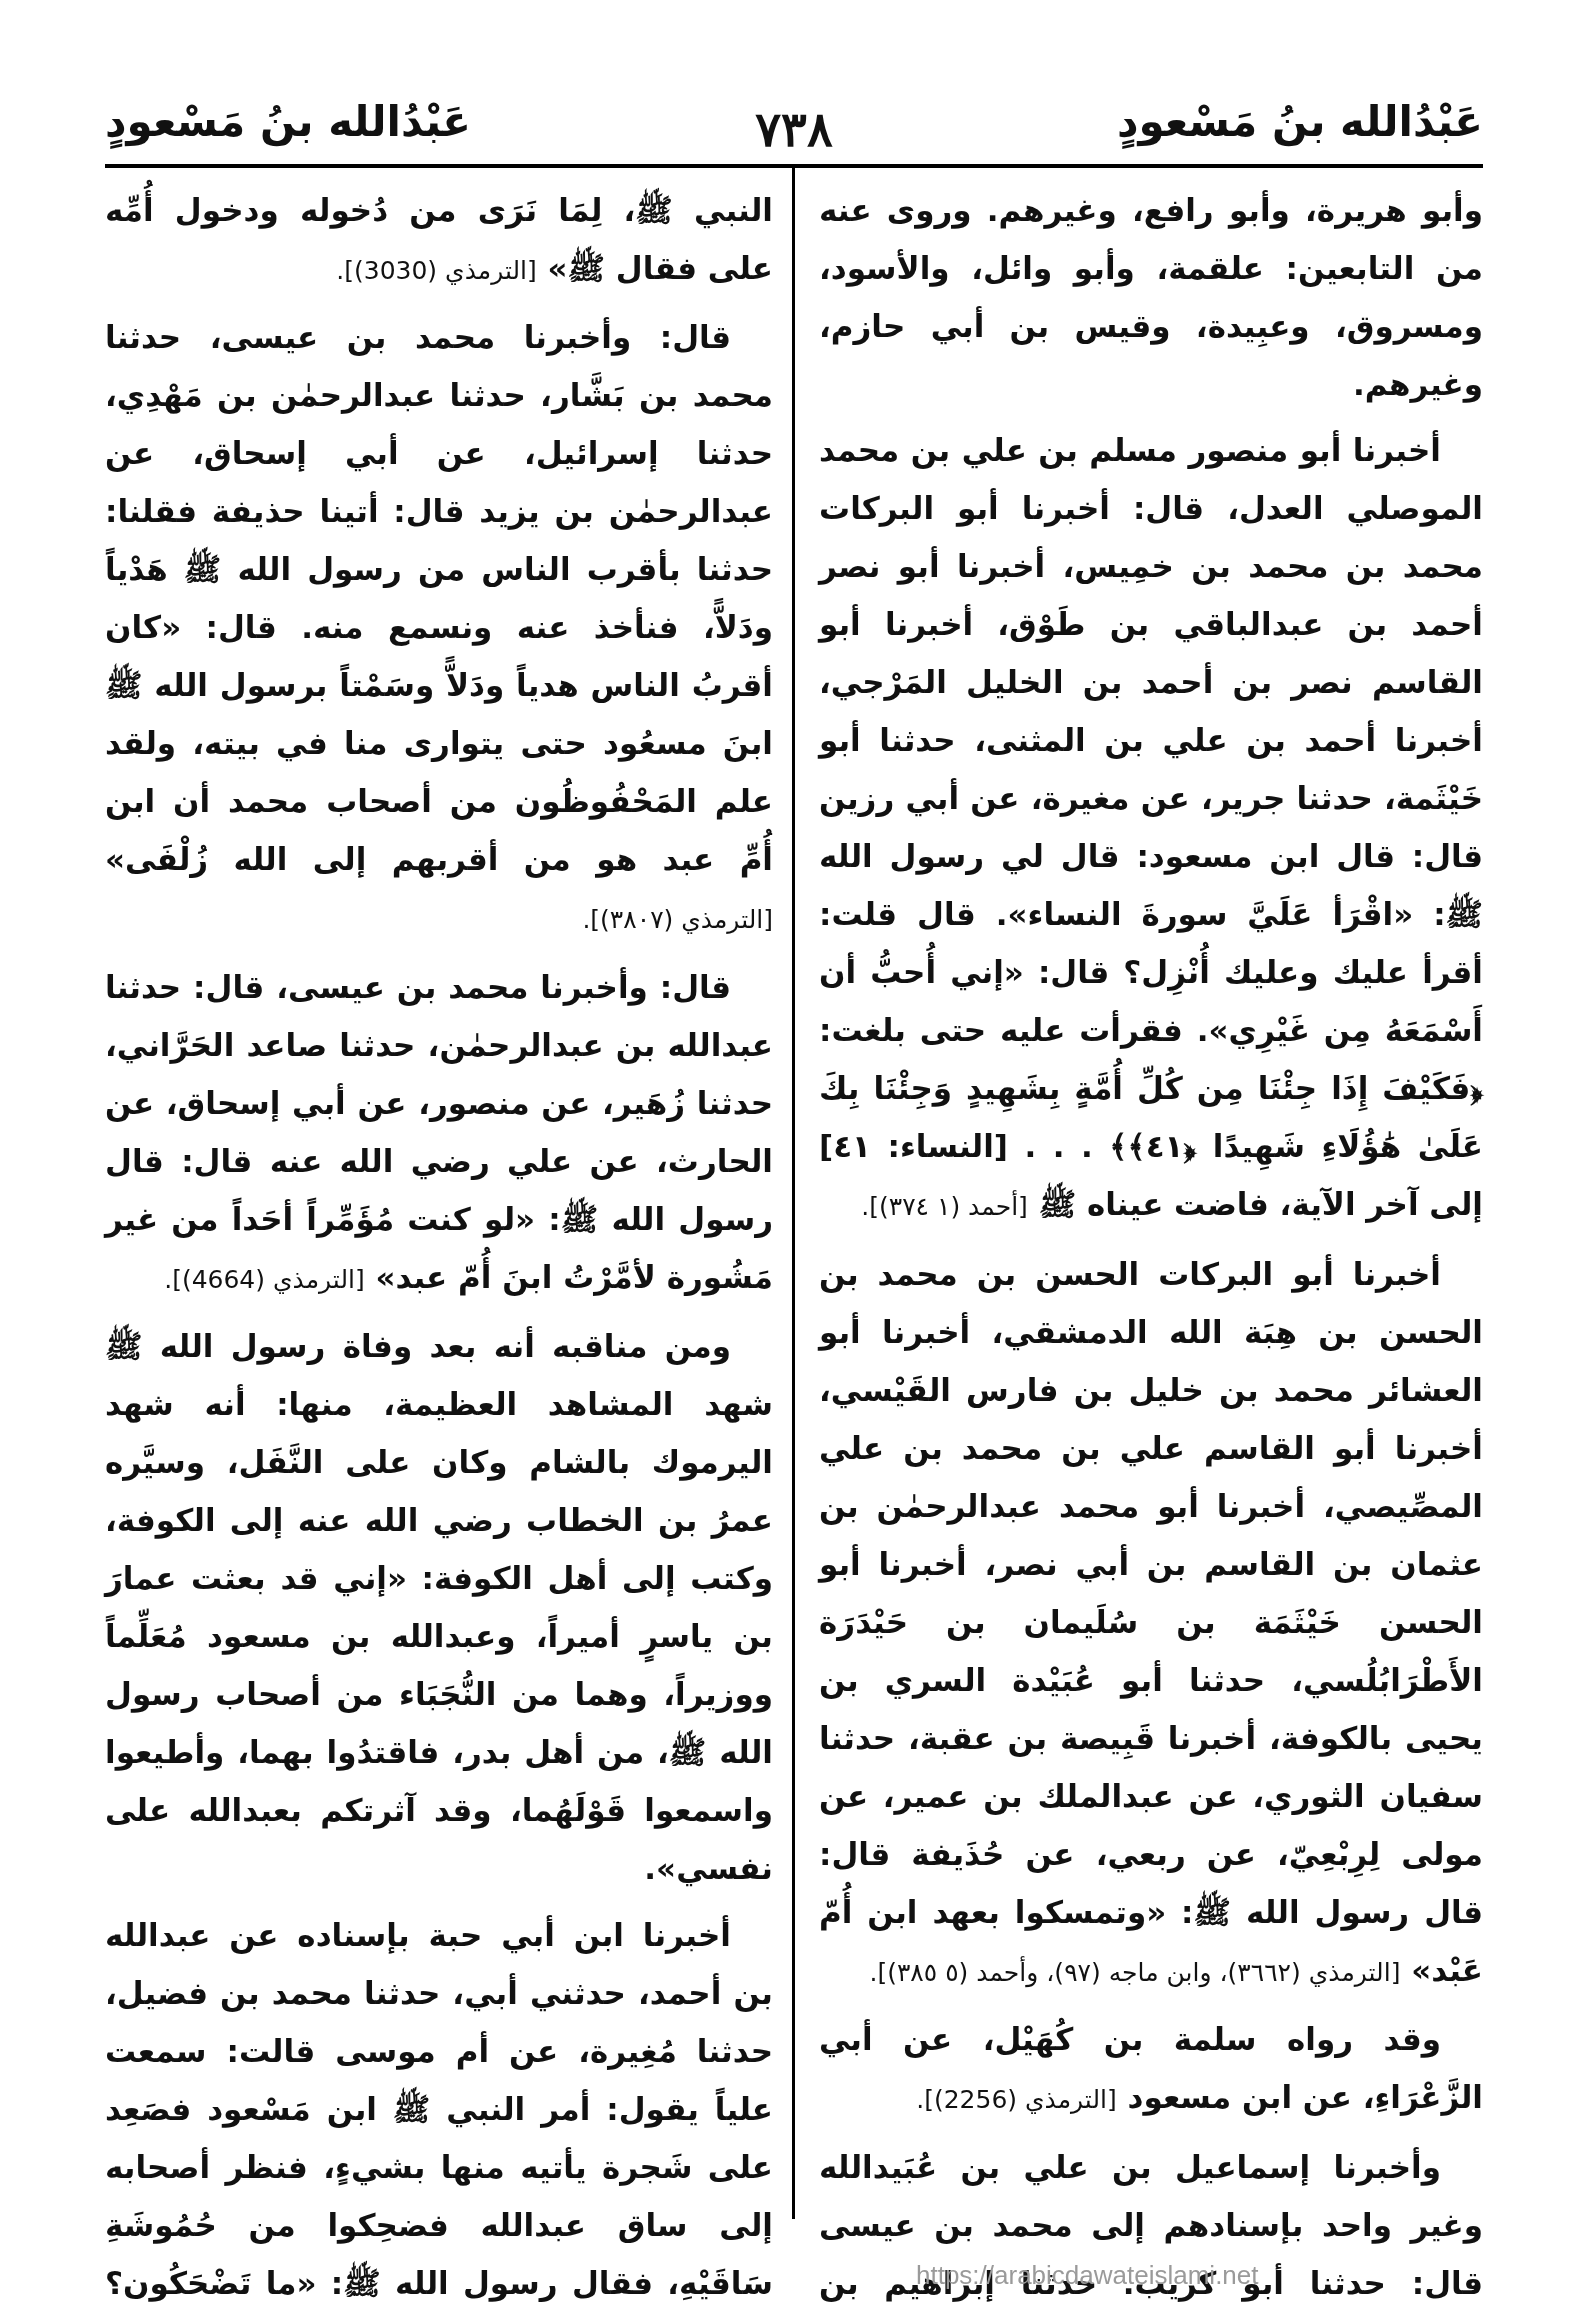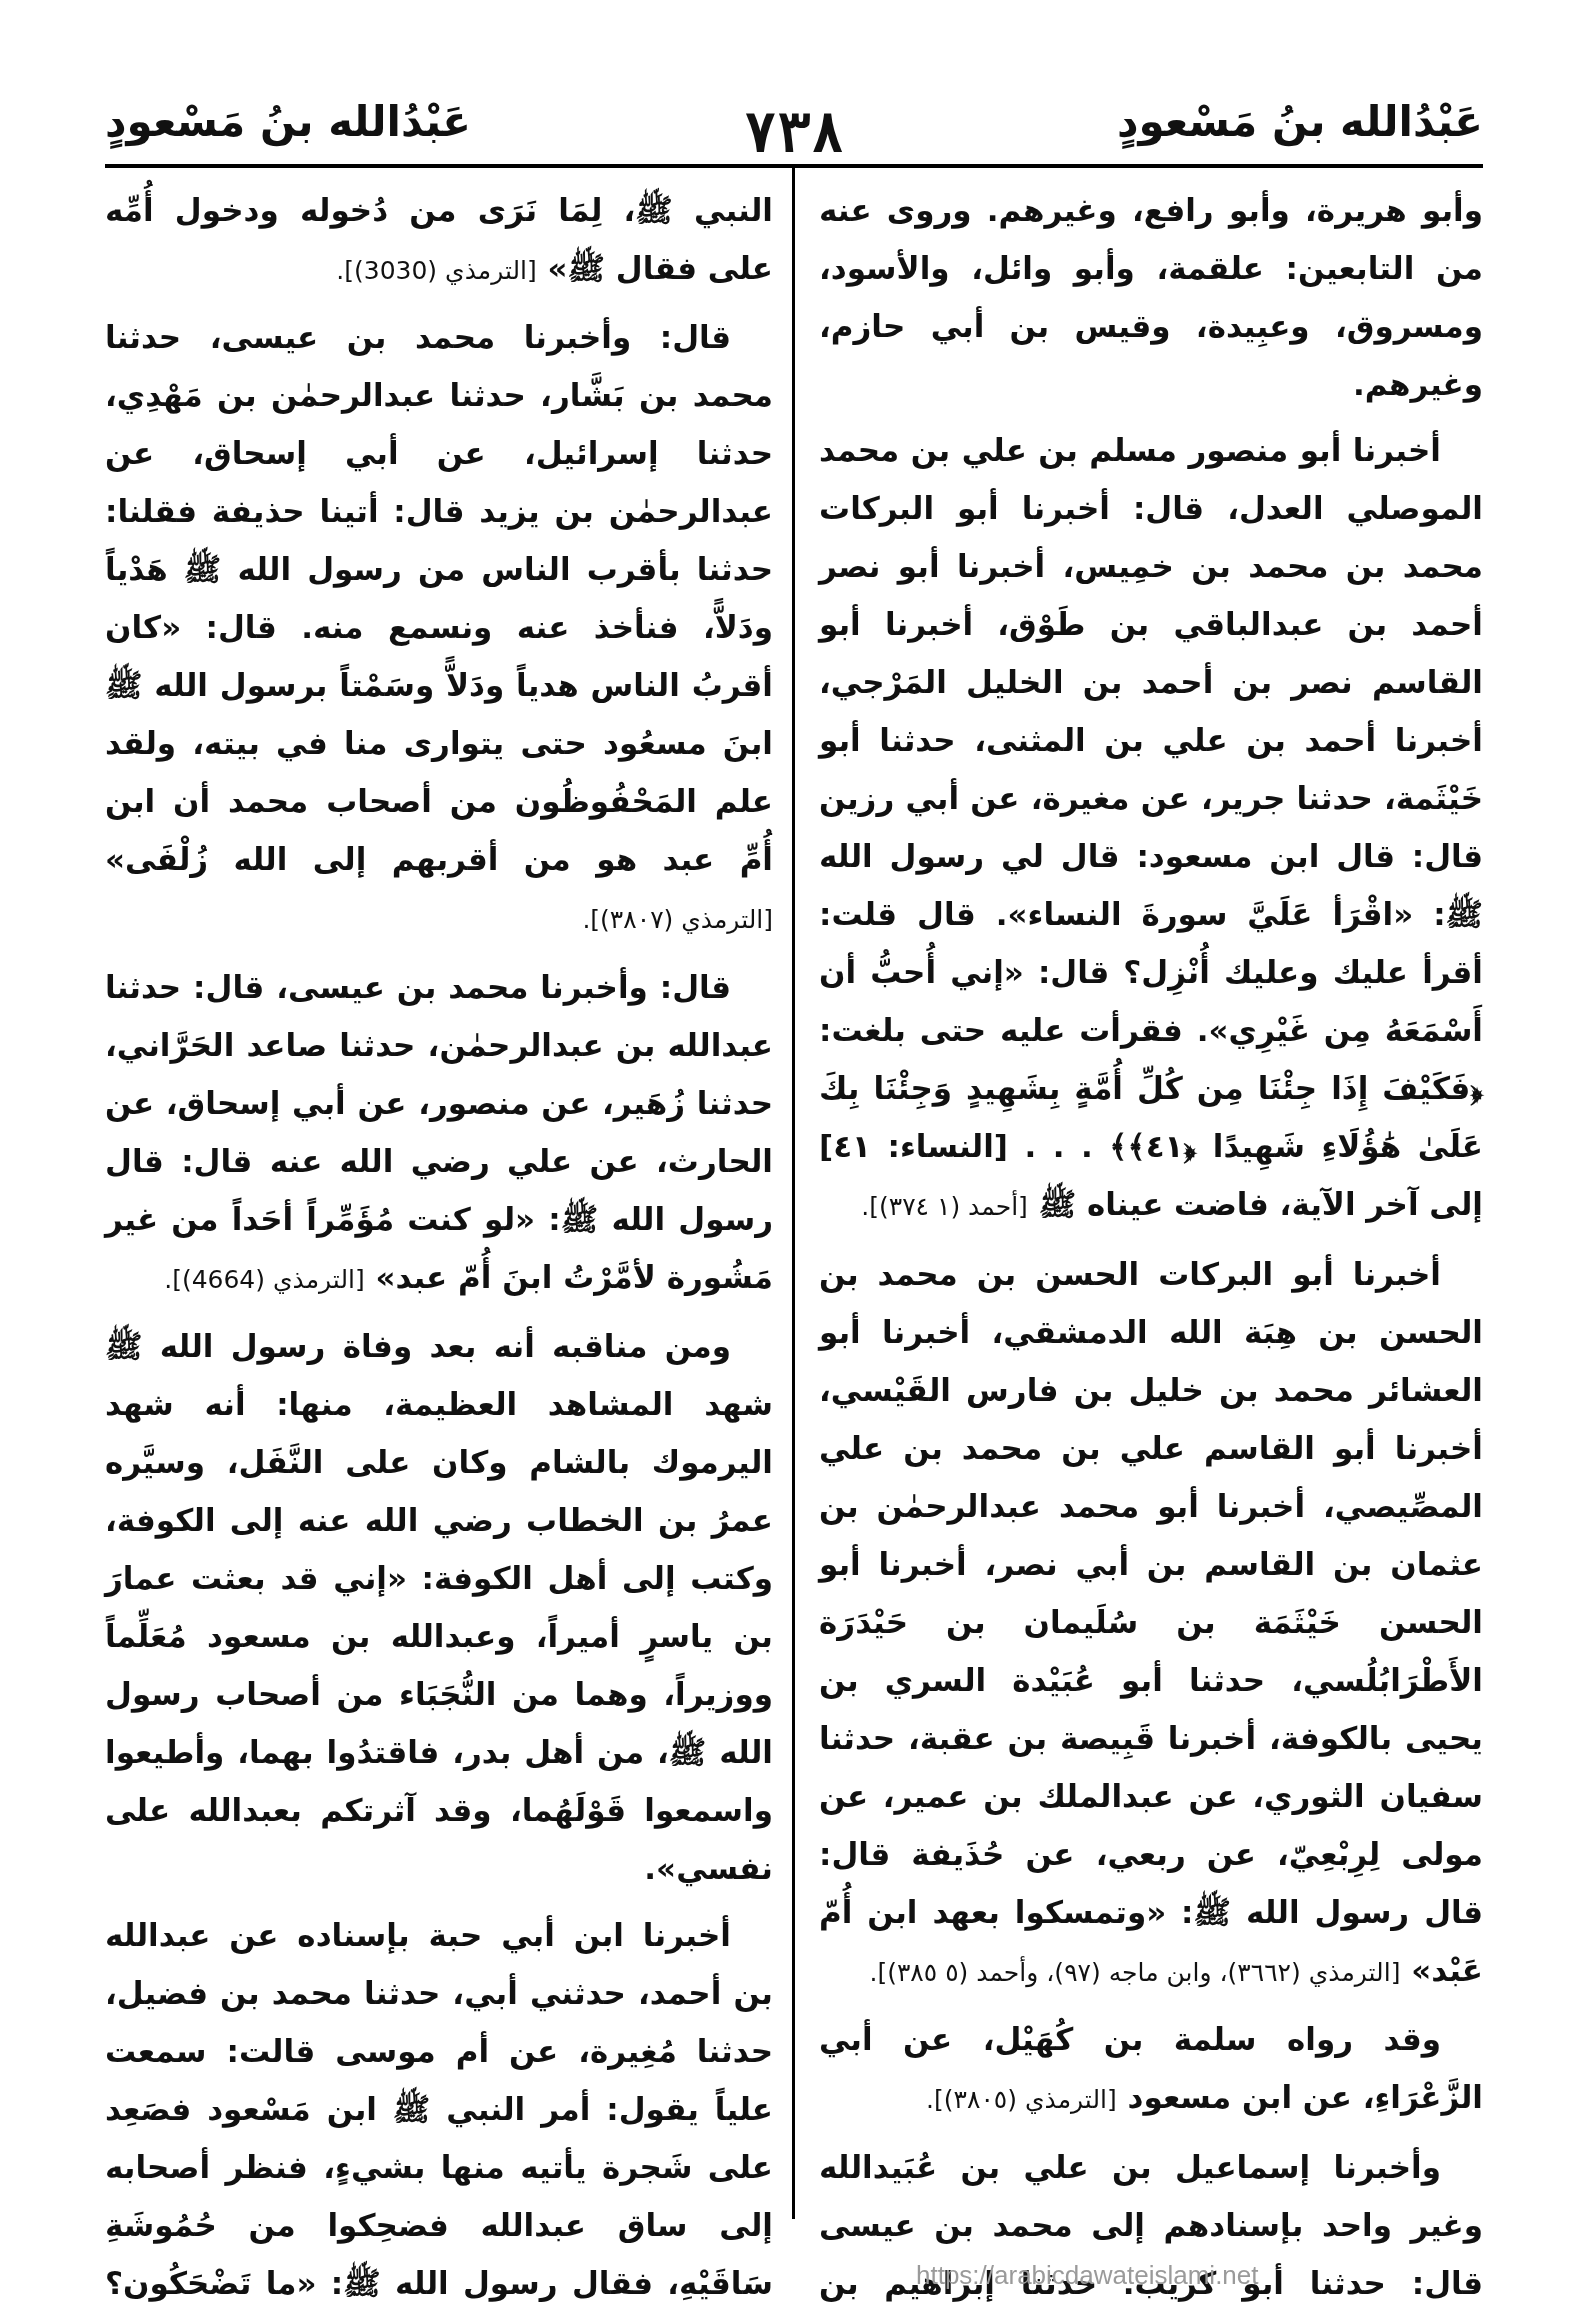--- a/index.html
+++ b/index.html
@@ -2,21 +2,21 @@
 <html style="font-size:13.4px"><head>
 <meta charset="utf-8">
 <style>
   html, body { margin: 0; padding: 0; background: #ffffff; }
   body { width: 1576px; height: 2319px; position: relative; overflow: hidden; color: #111; }
   .page { position: absolute; left: 0; top: 0; width: 1576px; height: 2319px; background: #fff; }
   .header { position: absolute; left: 105px; top: 92px; width: 1378px; height: 67px; direction: rtl; }
   .header .running-title { position: absolute; top: 0; font-family: "DejaVu Sans", sans-serif; font-weight: bold; font-size: 42px; line-height: 59px; white-space: nowrap; }
   .header .rt-right { right: 0; }
   .header .rt-left { left: 0; }
-  .header .page-number { position: absolute; left: 50%; transform: translateX(-50%); top: 16px; font-family: Liberation Mono, monospace; font-weight: bold; font-size: 56px; line-height: 59px; }
+  .header .page-number { position: absolute; left: 50%; transform: translateX(-50%); top: 8px; font-family: Liberation Serif, serif; font-weight: bold; font-size: 48px; line-height: 59px; }
   .header-rule { position: absolute; left: 105px; top: 164px; width: 1378px; height: 4.2px; background: #000; }
   .col-divider { position: absolute; left: 792px; top: 165px; width: 3.4px; height: 2054px; background: #000; }
   .column { position: absolute; top: 181px; direction: rtl; text-align: justify; text-align-last: right;
             font-family: "DejaVu Sans", sans-serif; font-weight: bold; font-size: 31px; line-height: 58px; }
   .col-right { left: 819px; width: 664px; }
   .col-left { left: 105px; width: 668px; }
   .para { margin: 0 0 8.4px 0; text-indent: 42px; }
   .para.noindent { text-indent: 0; }
   .cite { font-size: 25px; font-weight: normal; }
   .watermark { position: absolute; left: 916px; top: 2260px; font-family: "Liberation Sans", sans-serif; font-size: 26px; color: #9a9a9a; direction: ltr; }
@@ -31,21 +31,21 @@
     <div class="page-number">٧٣٨</div>
     <div class="running-title rt-left">عَبْدُالله بنُ مَسْعودٍ</div>
   </div>
   <div class="header-rule"></div>
   <div class="col-divider"></div>
 
   <div class="column col-right">
     <p class="para noindent"><span>وأبو هريرة، وأبو رافع، وغيرهم. وروى عنه من التابعين: علقمة، وأبو وائل، والأسود، ومسروق، وعبِيدة، وقيس بن أبي حازم، وغيرهم.</span></p>
     <p class="para"><span>أخبرنا أبو منصور مسلم بن علي بن محمد الموصلي العدل، قال: أخبرنا أبو البركات محمد بن محمد بن خمِيس، أخبرنا أبو نصر أحمد بن عبدالباقي بن طَوْق، أخبرنا أبو القاسم نصر بن أحمد بن الخليل المَرْجي، أخبرنا أحمد بن علي بن المثنى، حدثنا أبو خَيْثَمة، حدثنا جرير، عن مغيرة، عن أبي رزين قال: قال ابن مسعود: قال لي رسول الله ﷺ: «اقْرَأ عَلَيَّ سورةَ النساء». قال قلت: أقرأ عليك وعليك أُنْزِل؟ قال: «إني أُحبُّ أن أَسْمَعَهُ مِن غَيْرِي». فقرأت عليه حتى بلغت: ﴿فَكَيْفَ إِذَا جِئْنَا مِن كُلِّ أُمَّةٍ بِشَهِيدٍ وَجِئْنَا بِكَ عَلَىٰ هَٰؤُلَاءِ شَهِيدًا ﴿٤١﴾﴾ . . . [النساء: ٤١] إلى آخر الآية، فاضت عيناه ﷺ</span> <span class="cite">[أحمد (١ ٣٧٤)].</span></p>
     <p class="para"><span>أخبرنا أبو البركات الحسن بن محمد بن الحسن بن هِبَة الله الدمشقي، أخبرنا أبو العشائر محمد بن خليل بن فارس القَيْسي، أخبرنا أبو القاسم علي بن محمد بن علي المصِّيصي، أخبرنا أبو محمد عبدالرحمٰن بن عثمان بن القاسم بن أبي نصر، أخبرنا أبو الحسن خَيْثَمَة بن سُلَيمان بن حَيْدَرَة الأَطْرَابُلُسي، حدثنا أبو عُبَيْدة السري بن يحيى بالكوفة، أخبرنا قَبِيصة بن عقبة، حدثنا سفيان الثوري، عن عبدالملك بن عمير، عن مولى لِرِبْعِيّ، عن ربعي، عن حُذَيفة قال: قال رسول الله ﷺ: «وتمسكوا بعهد ابن أُمّ عَبْد»</span> <span class="cite">[الترمذي (٣٦٦٢)، وابن ماجه (٩٧)، وأحمد (٥ ٣٨٥)].</span></p>
-    <p class="para"><span>وقد رواه سلمة بن كُهَيْل، عن أبي الزَّعْرَاءِ، عن ابن مسعود</span> <span class="cite">[الترمذي (٣٨٠٥)].</span></p>
+    <p class="para"><span>وقد رواه سلمة بن كُهَيْل، عن أبي الزَّعْرَاءِ، عن ابن مسعود</span> <span class="cite">[الترمذي (2256)].</span></p>
     <p class="para"><span>وأخبرنا إسماعيل بن علي بن عُبَيدالله وغير واحد بإسنادهم إلى محمد بن عيسى قال: حدثنا أبو كريب. حدثنا إبراهيم بن يوسف بن أبي إسحاق، عن أبيه، عن أبي إسحاق، عن الأسود بن يزيد أنه سمع أبا موسى يقول: «لقد قدمتُ أنا وأخي من اليمن، وما نرَى إلا أن عبدالله بن مسعود رجل من أهل بيت</span></p>
   </div>
 
   <div class="column col-left">
     <p class="para noindent"><span>النبي ﷺ، لِمَا نَرَى من دُخوله ودخول أُمِّه على فقال ﷺ»</span> <span class="cite">[الترمذي (3030)].</span></p>
     <p class="para"><span>قال: وأخبرنا محمد بن عيسى، حدثنا محمد بن بَشَّار، حدثنا عبدالرحمٰن بن مَهْدِي، حدثنا إسرائيل، عن أبي إسحاق، عن عبدالرحمٰن بن يزيد قال: أتينا حذيفة فقلنا: حدثنا بأقرب الناس من رسول الله ﷺ هَدْياً ودَلاًّ، فنأخذ عنه ونسمع منه. قال: «كان أقربُ الناس هدياً ودَلاًّ وسَمْتاً برسول الله ﷺ ابنَ مسعُود حتى يتوارى منا في بيته، ولقد علم المَحْفُوظُون من أصحاب محمد أن ابن أُمِّ عبد هو من أقربهم إلى الله زُلْفَى»</span> <span class="cite">[الترمذي (٣٨٠٧)].</span></p>
     <p class="para"><span>قال: وأخبرنا محمد بن عيسى، قال: حدثنا عبدالله بن عبدالرحمٰن، حدثنا صاعد الحَرَّاني، حدثنا زُهَير، عن منصور، عن أبي إسحاق، عن الحارث، عن علي رضي الله عنه قال: قال رسول الله ﷺ: «لو كنت مُؤَمِّراً أحَداً من غير مَشُورة لأمَّرْتُ ابنَ أُمّ عبد»</span> <span class="cite">[الترمذي (4664)].</span></p>
     <p class="para"><span>ومن مناقبه أنه بعد وفاة رسول الله ﷺ شهد المشاهد العظيمة، منها: أنه شهد اليرموك بالشام وكان على النَّفَل، وسيَّره عمرُ بن الخطاب رضي الله عنه إلى الكوفة، وكتب إلى أهل الكوفة: «إني قد بعثت عمارَ بن ياسرٍ أميراً، وعبدالله بن مسعود مُعَلِّماً ووزيراً، وهما من النُّجَبَاء من أصحاب رسول الله ﷺ، من أهل بدر، فاقتدُوا بهما، وأطيعوا واسمعوا قَوْلَهُما، وقد آثرتكم بعبدالله على نفسي».</span></p>
     <p class="para"><span>أخبرنا ابن أبي حبة بإسناده عن عبدالله بن أحمد، حدثني أبي، حدثنا محمد بن فضيل، حدثنا مُغِيرة، عن أم موسى قالت: سمعت علياً يقول: أمر النبي ﷺ ابن مَسْعود فصَعِد على شَجرة يأتيه منها بشيءٍ، فنظر أصحابه إلى ساق عبدالله فضحِكوا من حُمُوشَةِ سَاقَيْهِ، فقال رسول الله ﷺ: «ما تَضْحَكُون؟ لَرِجْلُ عبدالله أثقَلُ في المِيزان يوم القِيامَة من أُحد»</span> </p>
 

